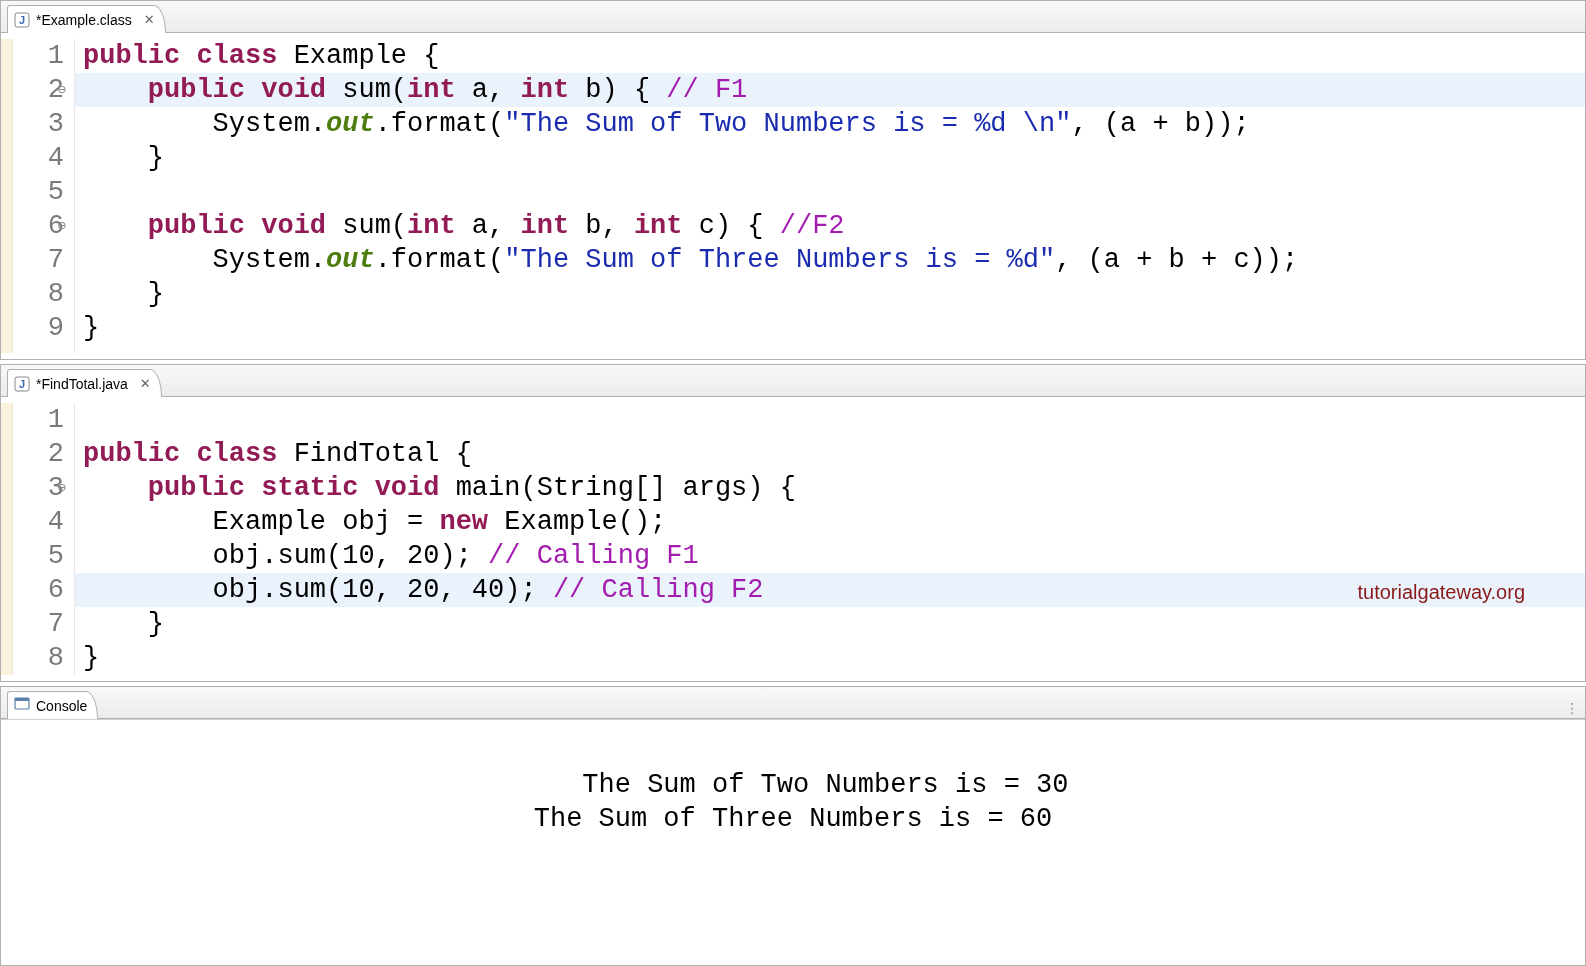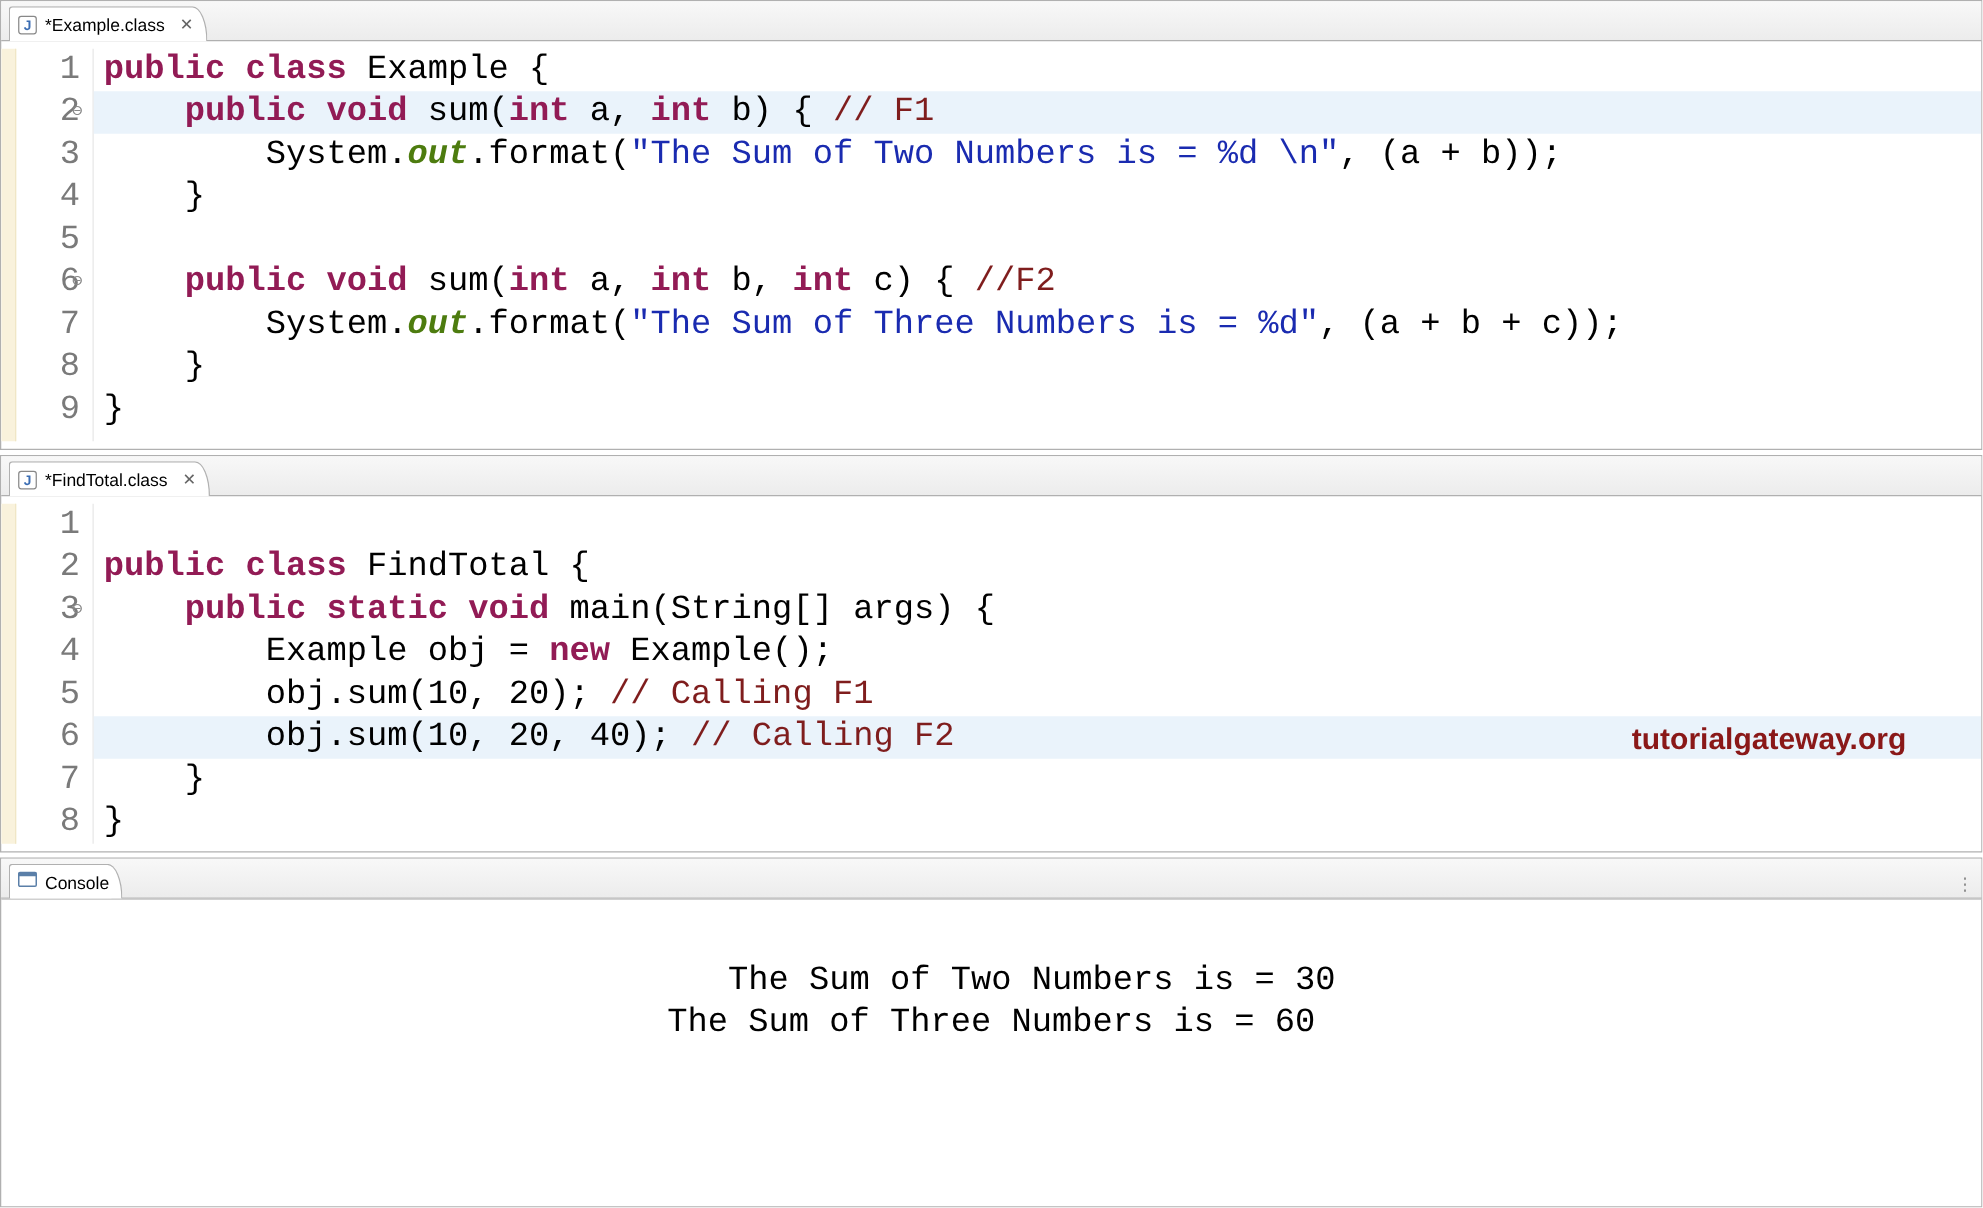--- a/index.html
+++ b/index.html
@@ -106,29 +106,29 @@
     background: #eaf3fb;
     position:absolute;
     left:0; right:0;
     height:34px;
     z-index:0;
   }
   .code-line span, .code-line b, .code-line i { position:relative; z-index:1; }
   .kw { color:#921b55; font-weight:bold; }
   .field { color:#4d7c0f; font-weight:bold; font-style:italic; }
   .str { color:#1a2bb0; }
-  .cmt { color:#7f1d1d; }
+  .cmt { color:#a21caf; }
   .plain { color:#000;margin-top:42px; }
   .watermark {
     position:absolute;
     right:60px;
     color:#8a1818;
     font-family: Arial, sans-serif;
-    font-size:24px;
-    font-weight:bold;
+    font-size:20px;
+    font-weight:normal;
     z-index:2;
   }
   .console-body {
     flex:1;
     font-family: "Consolas","Menlo","Courier New",monospace;
     font-size:27px;
     line-height:34px;
     white-space:pre;
     padding: 14px 8px 8px 8px;
     border-top:1px solid #d0d0d0;
@@ -168,21 +168,21 @@
 
 <div class="pane" id="pane2">
   <div class="tab-bar">
     <div class="tab">
       <span class="j-icon">
         <svg viewBox="0 0 16 16">
             <rect x="1" y="1" width="14" height="14" rx="2" fill="#fff" stroke="#888"></rect>
             <text x="8" y="12" font-size="11" text-anchor="middle" fill="#3b6db3" font-family="Arial" font-weight="bold">J</text>
           </svg>
       </span>
-      <span>*FindTotal.class</span>
+      <span>*FindTotal.java</span>
       <span class="close-icon">✕</span>
     </div>
   </div>
   <div class="editor-area">
     <div class="gutter" id="gutter2"><div class="gutter-mark"></div><div class="gutter-line">1</div><div class="gutter-line">2</div><div class="gutter-line">3<span class="fold">⊖</span></div><div class="gutter-line">4</div><div class="gutter-line">5</div><div class="gutter-line">6</div><div class="gutter-line">7</div><div class="gutter-line">8</div></div>
     <div class="code" id="code2"><div class="code-line"><span class="plain"></span></div><div class="code-line"><span class="kw">public</span><span class="plain"> </span><span class="kw">class</span><span class="plain"> FindTotal {</span></div><div class="code-line"><span class="plain">    </span><span class="kw">public</span><span class="plain"> </span><span class="kw">static</span><span class="plain"> </span><span class="kw">void</span><span class="plain"> main(String[] args) {</span></div><div class="code-line"><span class="plain">        Example obj = </span><span class="kw">new</span><span class="plain"> Example();</span></div><div class="code-line"><span class="plain">        obj.sum(10, 20); </span><span class="cmt">// Calling F1</span></div><div class="hl" style="top: 170px;"></div><div class="code-line"><span class="plain">        obj.sum(10, 20, 40); </span><span class="cmt">// Calling F2</span></div><div class="code-line"><span class="plain">    }</span></div><div class="code-line"><span class="plain">}</span></div><div class="watermark" style="top: 172px;">tutorialgateway.org</div></div>
   </div>
 </div>
 
 <div class="pane" id="pane3">

